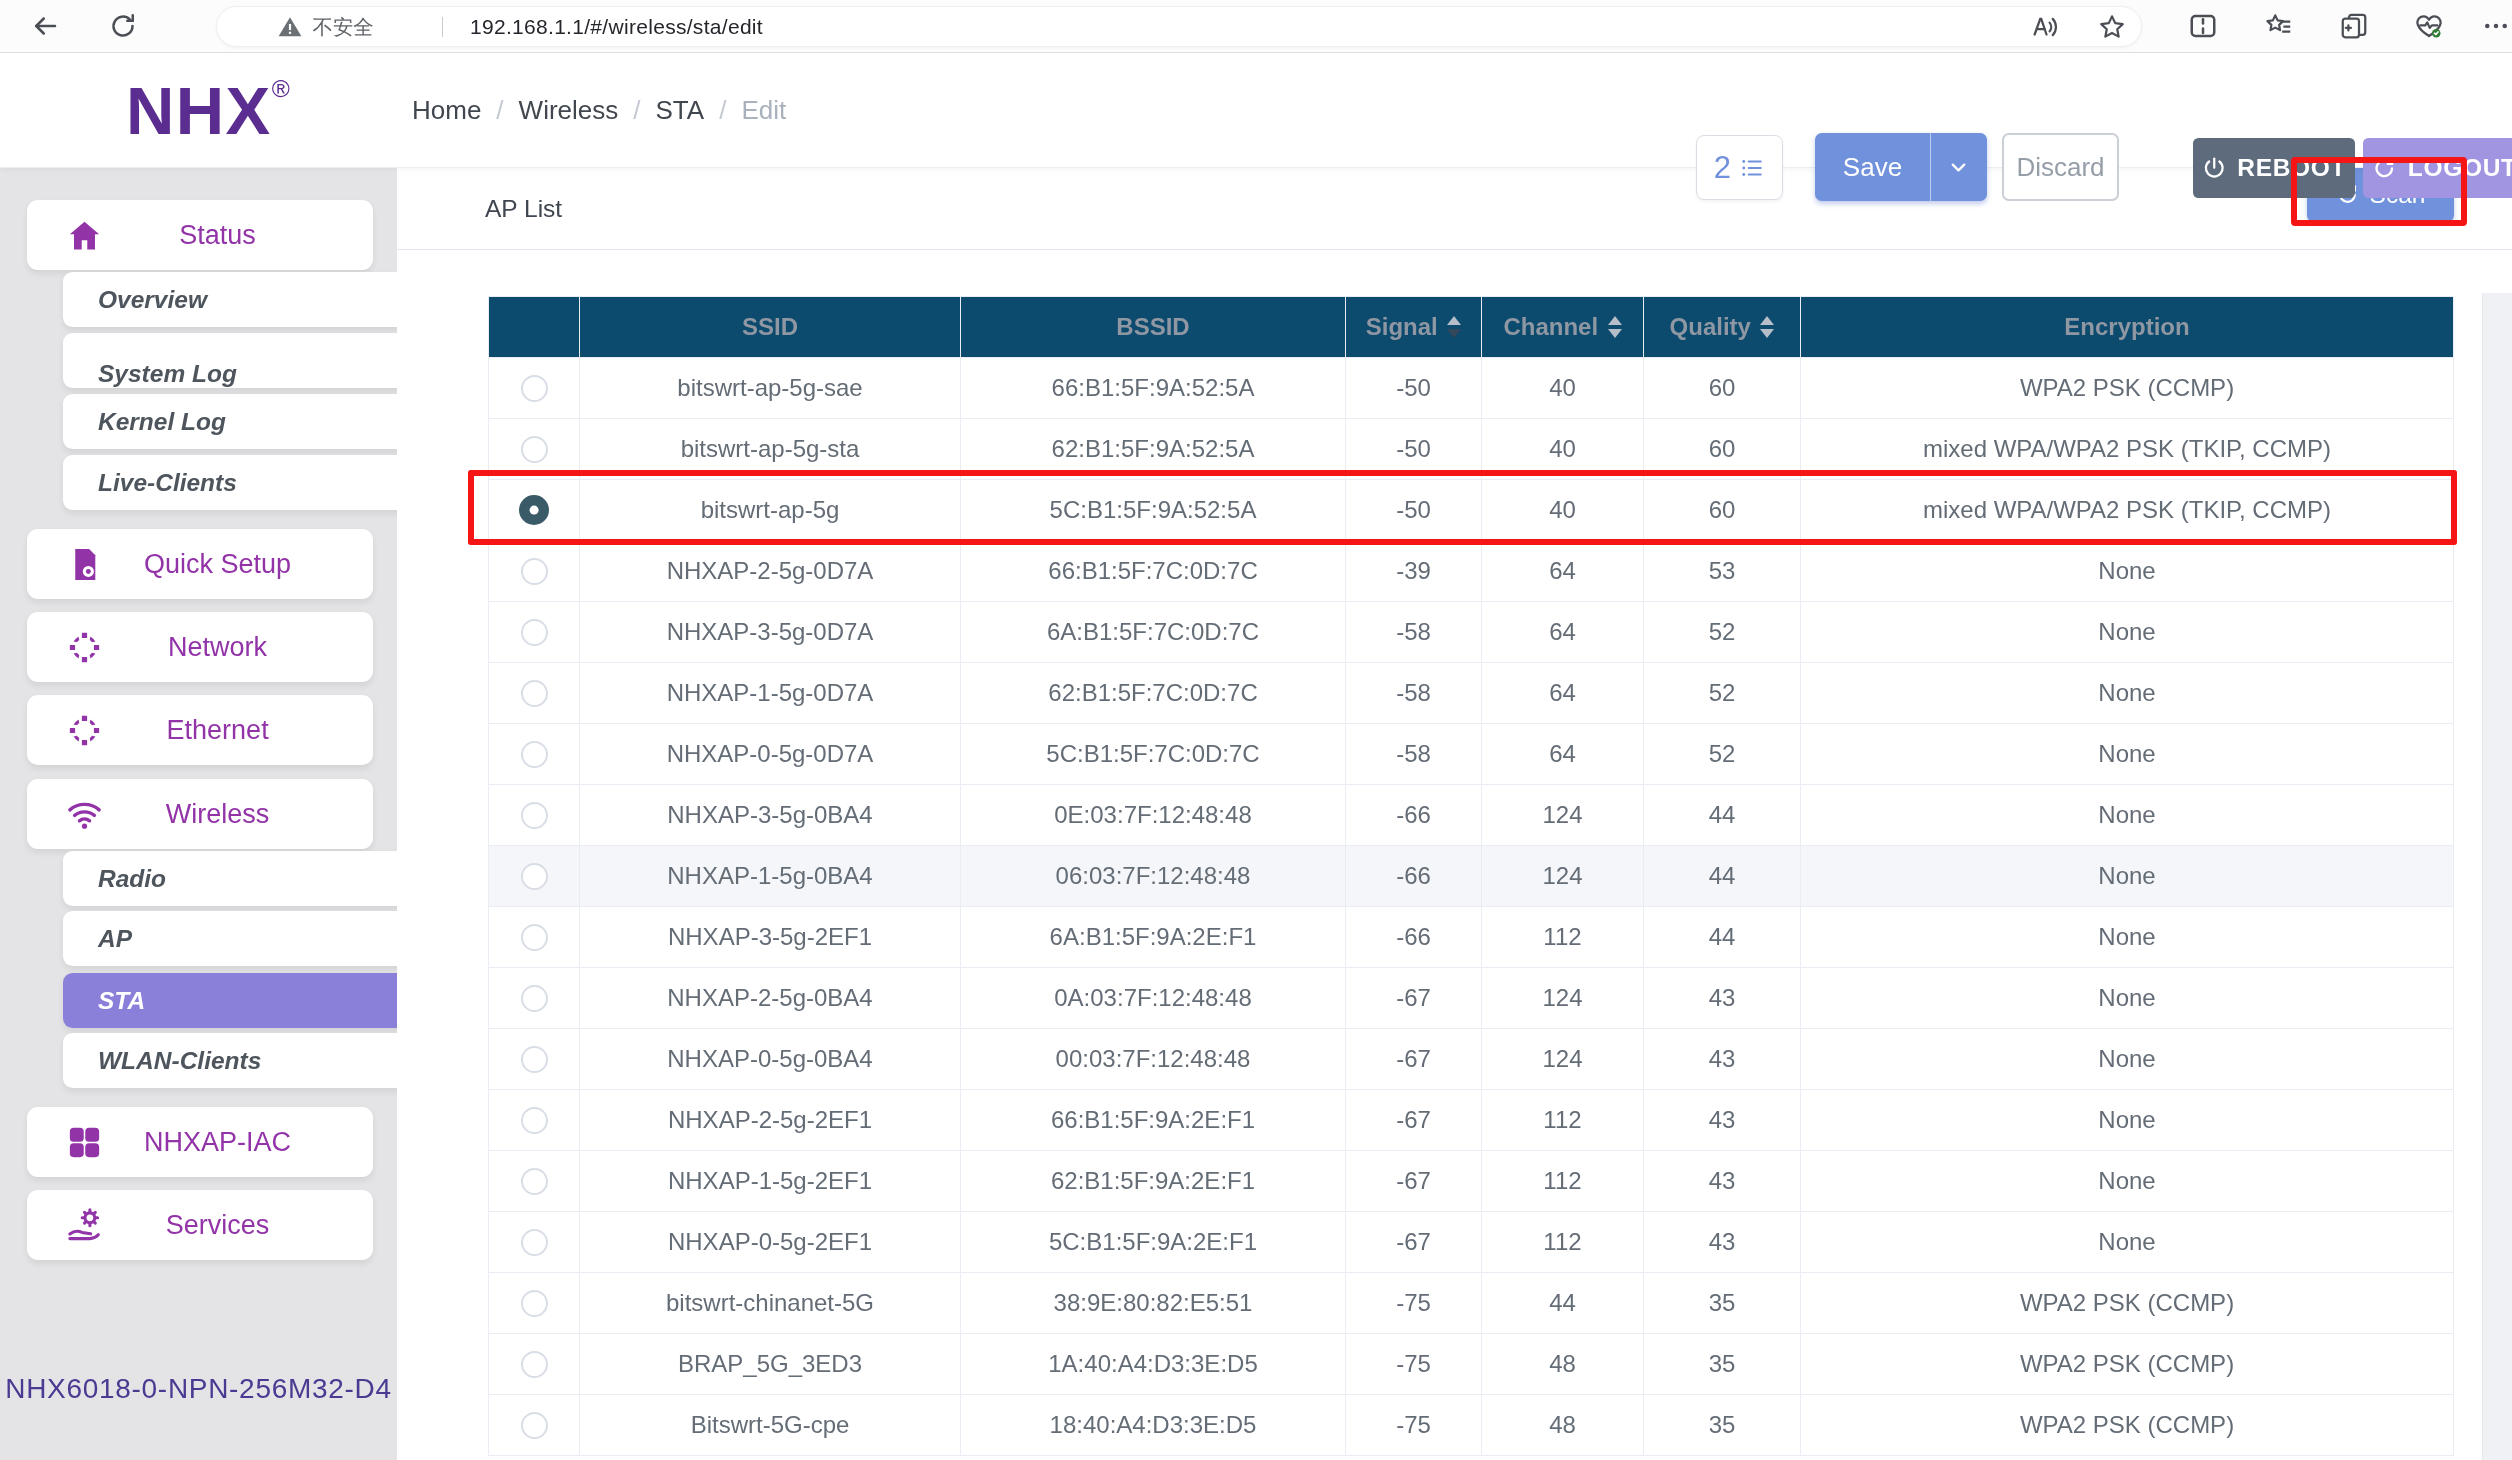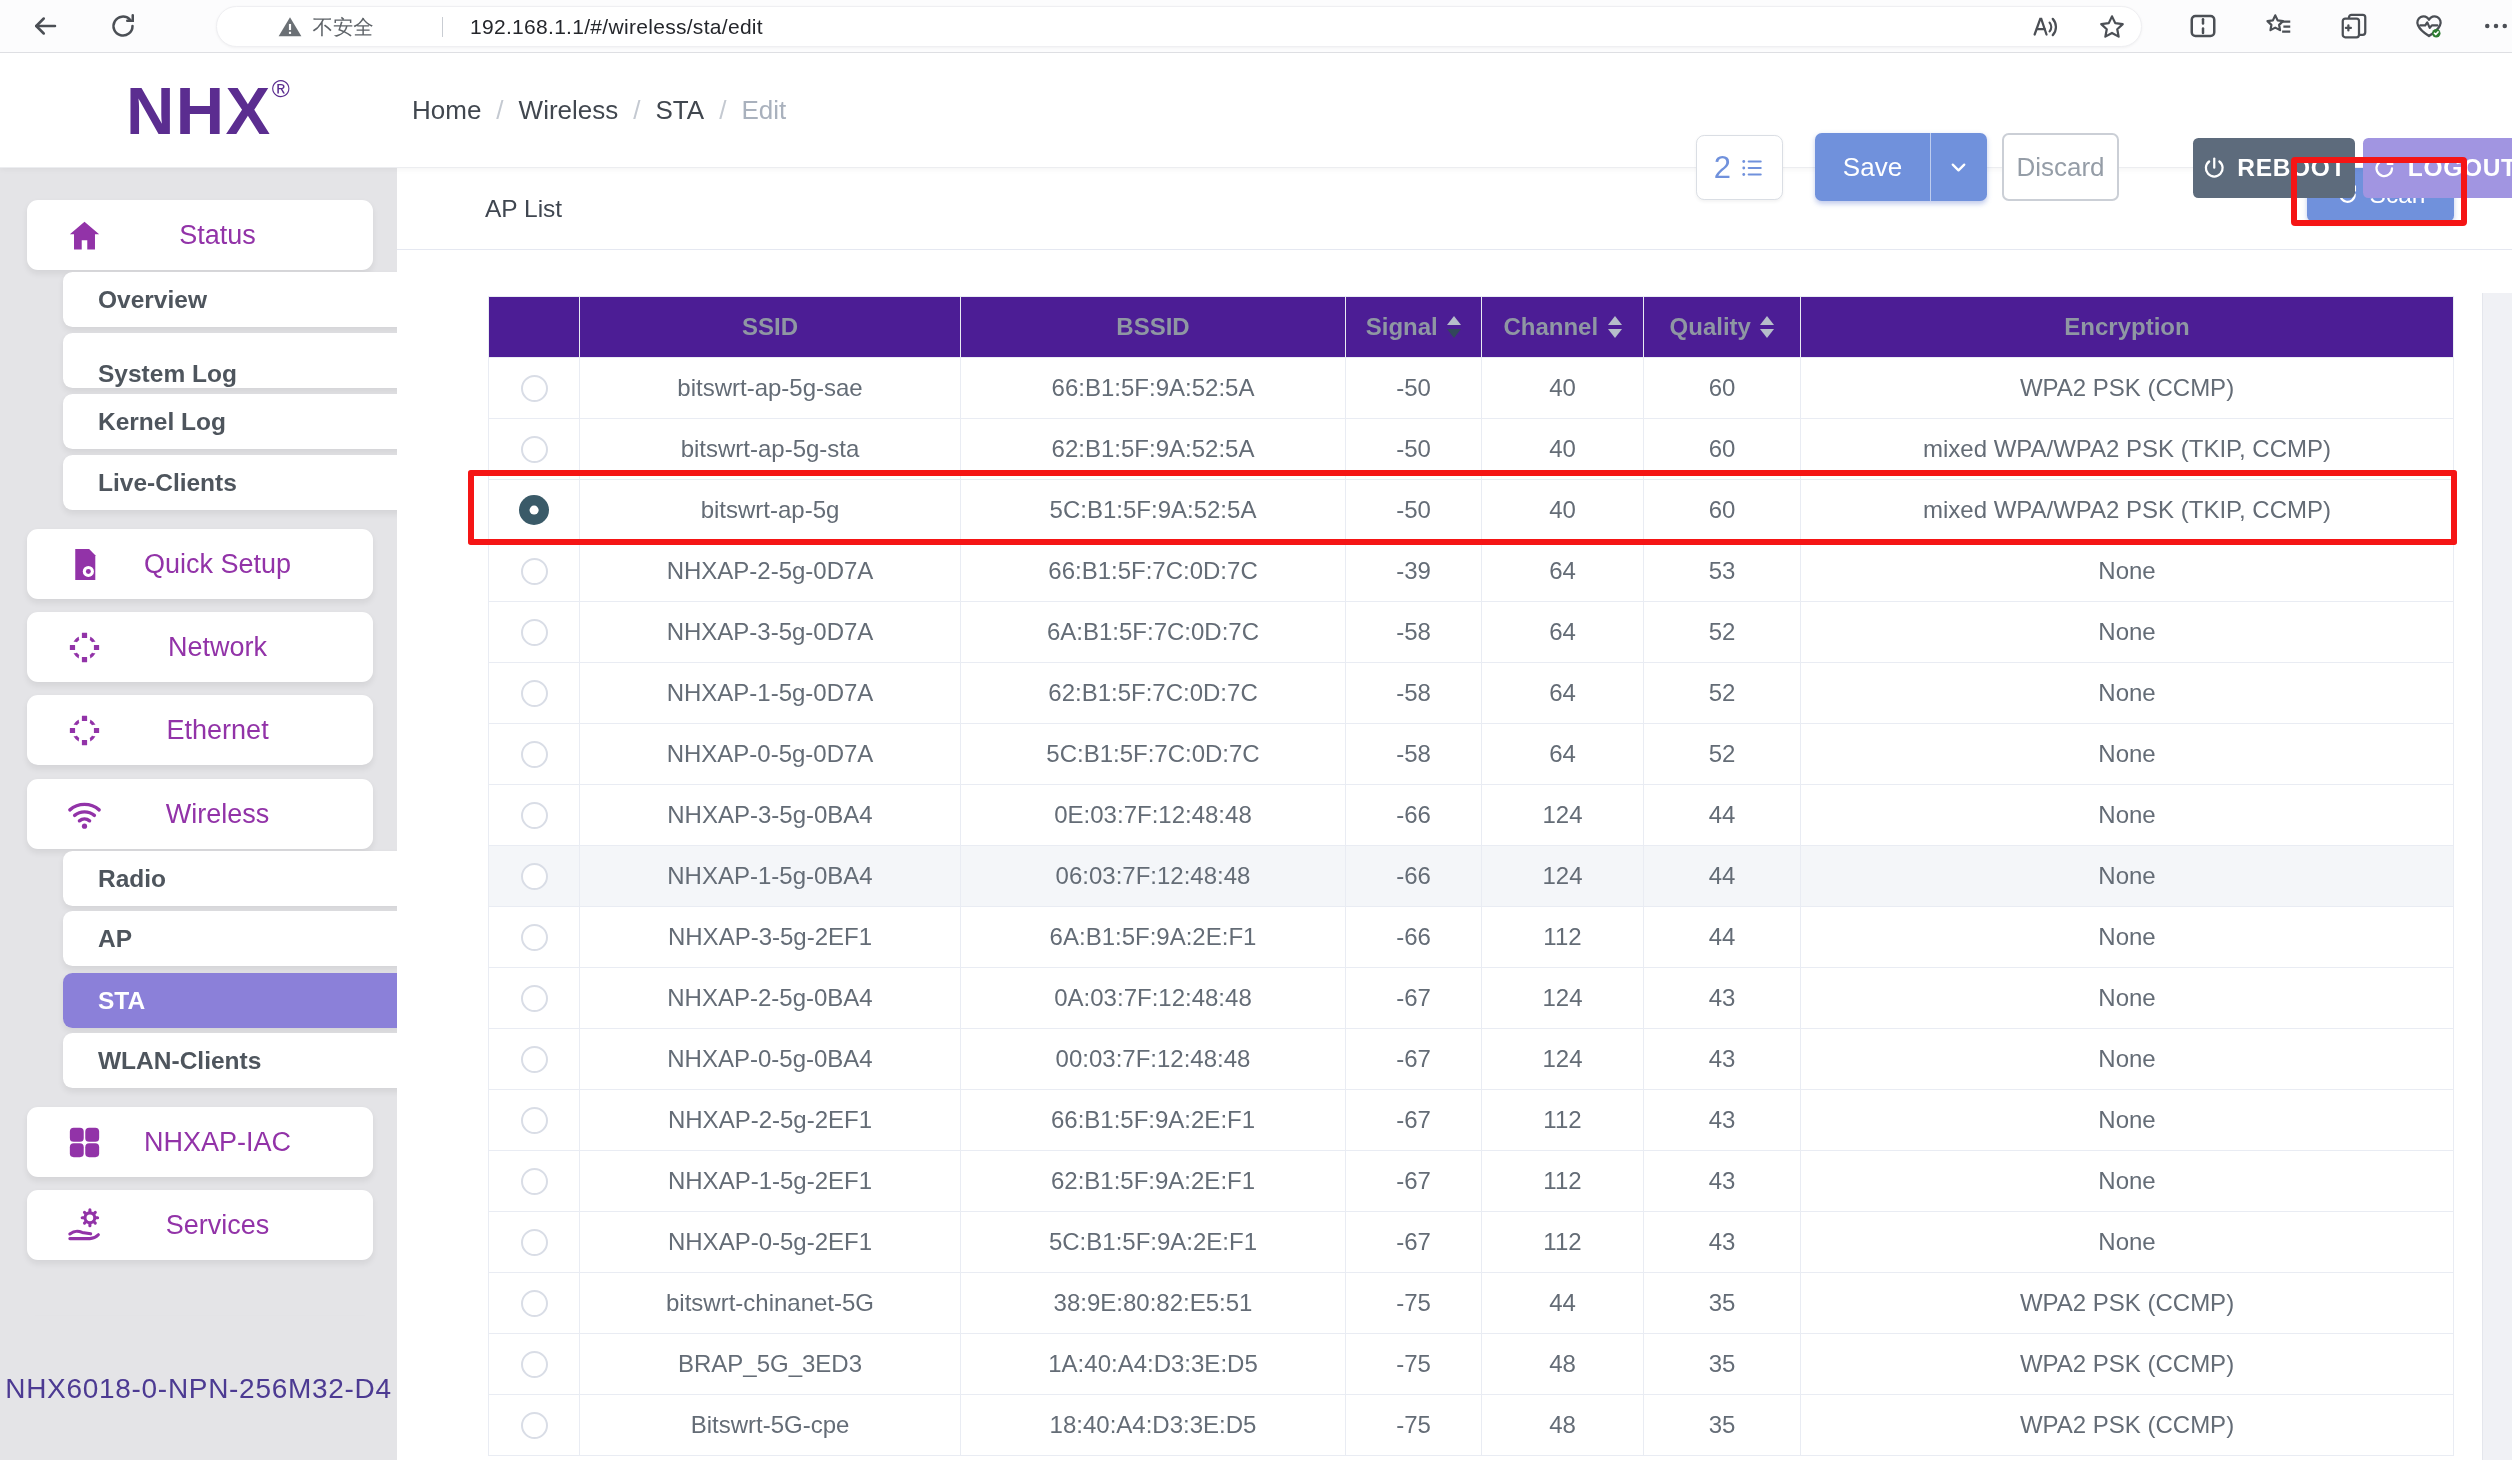--- a/index.html
+++ b/index.html
@@ -33,41 +33,41 @@
   .discard-btn { left:2002px; top:80px; width:117px; height:68px; background:#fff; border:2px solid #CBCFD6; border-radius:6.8px; color:#959DA7; font-size:26px; }
   .reboot-btn { left:2193px; top:85px; width:162px; height:60px; background:#5D6B7C; border-radius:5.4px; color:#fff; font-size:24.5px; font-weight:700; letter-spacing:0.7px; gap:11px; }
   .logout-btn { left:2363px; top:85px; width:163px; height:60px; background:#A195E1; border-radius:5.4px; color:#fff; font-size:24.5px; font-weight:700; letter-spacing:0.7px; gap:11px; }
   .reboot-btn svg, .logout-btn svg { width:24.5px; height:24.5px; }
 
   
   .sidebar { position:absolute; left:0; top:168px; width:397px; height:1293px; background:#E4E4E7; z-index:5; }
   .side-nav { position:absolute; left:0; top:0; width:100%; height:1148px; overflow:hidden; }
   .side-item { position:absolute; display:flex; align-items:center; background:#fff; box-shadow:0 3.4px 6.1px rgba(0,0,0,.07); cursor:pointer; }
   .side-item.main { left:27px; width:346px; height:70px; border-radius:11px; padding:0 20.4px 0 39px; }
-  .side-item.sub { left:63px; width:366px; height:55px; border-radius:9.5px; padding:0 20.4px 0 35px; }
+  .side-item.sub { left:63px; width:366px; height:55px; border-radius:9.5px; padding:0 20.4px 0 35px;font-style:italic; }
   .side-item .s-icon { width:37px; height:37px; color:var(--c-purple); flex:0 0 auto; display:flex; align-items:center; justify-content:center; }
   .side-item .s-icon svg { width:100%; height:100%; }
   .side-item.main .s-label { flex:1; text-align:center; font-size:27px; color:var(--c-purple); padding-right:20.4px; }
   .side-item.sub .s-label { font-size:24.5px; font-weight:700; color:#4E555D; }
   .side-item.sub.active { background:#8B80D9; }
   .side-item.sub.active .s-label { color:#fff; }
   .side-footer { position:absolute; left:0; top:1205px; width:100%; text-align:center; font-size:28px; color:#4C3A92; letter-spacing:0.7px; }
 
   
   .main { position:absolute; left:397px; top:168px; width:2115px; height:1293px; background:#fff; }
   .titlebar { position:absolute; left:0; top:0; width:100%; height:82px; border-bottom:1.4px solid #E5E8F1; }
   .page-title { position:absolute; left:88px; top:50%; transform:translateY(-50%); font-size:24.5px; color:#3F4650; }
   .scan-btn { position:absolute; left:1910px; top:0px; width:147px; height:53px; background:var(--c-blue); border-radius:5.4px; color:#fff; font-size:24.5px; display:flex; align-items:center; justify-content:center; gap:11px; box-shadow:0 2px 4.8px rgba(80,110,200,.35); cursor:pointer; }
   .scan-btn svg { width:23px; height:23px; }
   .scroll-track { position:absolute; left:2482px; top:293px; width:30px; height:1168px; background:#F0F1F5; border-left:1.4px solid #E4E6EC; z-index:4; }
 
   
   table.ap { position:absolute; left:91px; top:128px; border-collapse:collapse; table-layout:fixed; background:#fff; }
   table.ap th, table.ap td { border:1.4px solid #E9ECF3; text-align:center; vertical-align:middle; overflow:hidden; white-space:nowrap; }
-  table.ap th { height:61px; font-size:24px; font-weight:700; color:#8F97A3; background:#4c1d95; }
+  table.ap th { height:61px; font-size:24px; font-weight:700; color:#8F97A3; background:#0c4a6e; }
   table.ap td { height:61px; font-size:24px; color:#646C76; }
   tr.hover-row td { background:#F4F6F9; }
   .th-inner { display:flex; align-items:center; justify-content:center; gap:9.5px; }
   .sorter { display:flex; flex-direction:column; gap:4.8px; }
   .tri { width:0; height:0; border-left:7.5px solid transparent; border-right:7.5px solid transparent; }
   .tri.up { border-bottom:9.5px solid #B6BECA; }
   .tri.down { border-top:9.5px solid #B6BECA; }
   .tri.active.down { border-top-color:#32475A; }
   .radio { width:27px; height:27px; border-radius:50%; border:2px solid #D9DDE6; background:#fff; margin:0 auto; position:relative; cursor:pointer; }
   .radio.checked { border:none; background:var(--c-radio); width:30px; height:30px; }

